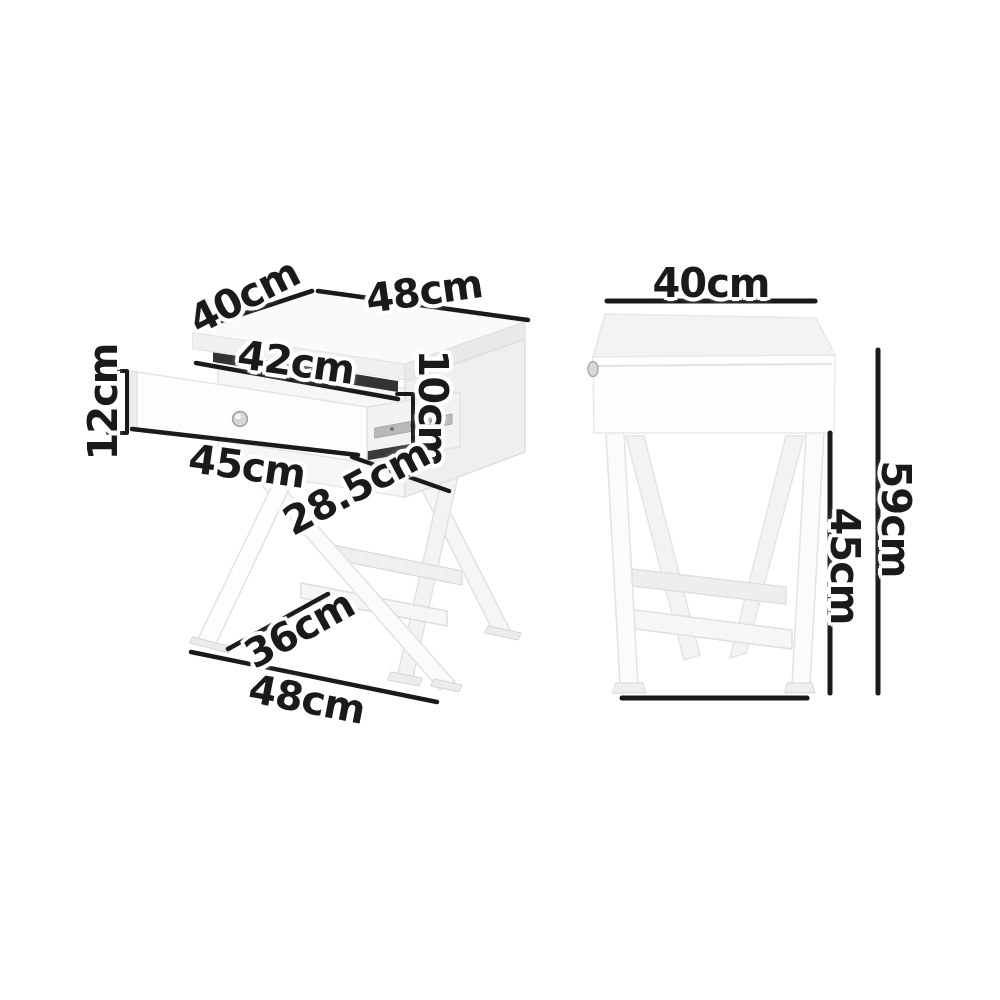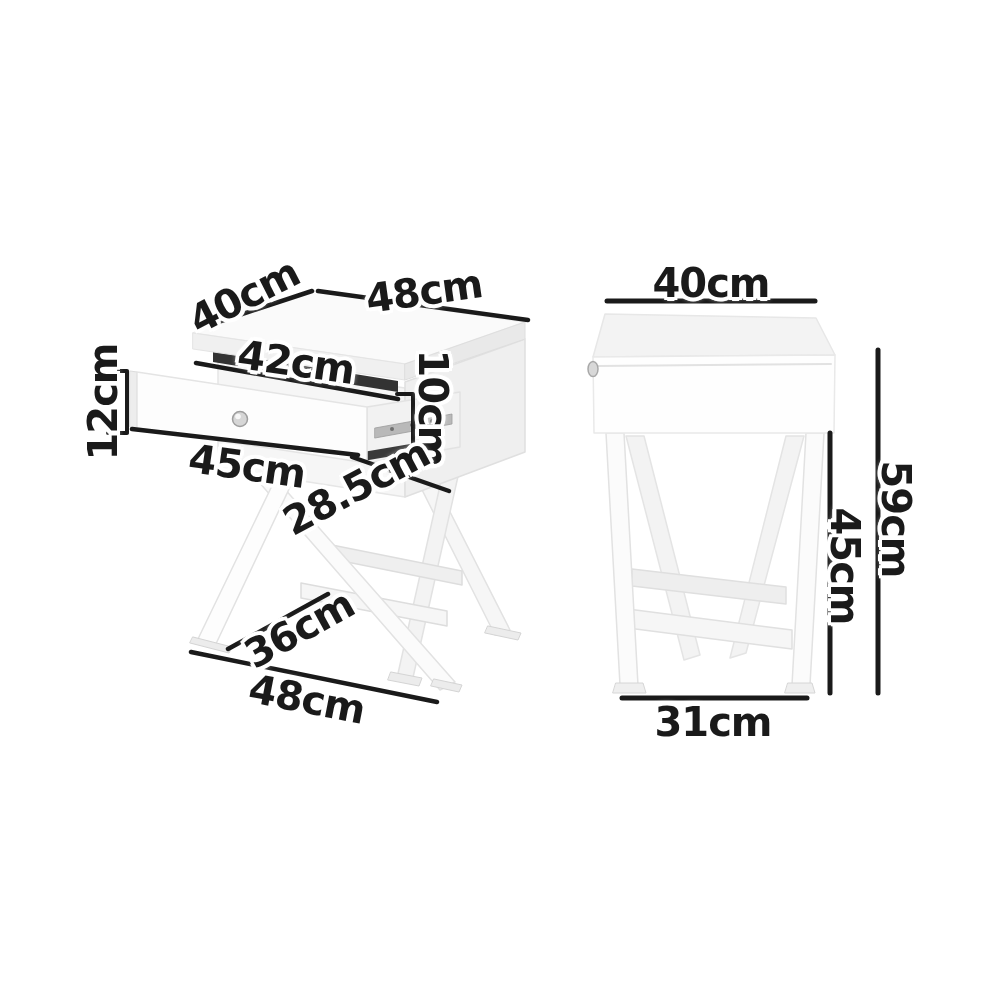--- a/index.html
+++ b/index.html
@@ -138,15 +138,14 @@
   <div class="dim-label" style="left:299px; top:629px; transform:translate(-50%,-50%) rotate(-29deg);">36cm</div>
 
   <div class="dim-label" style="left:307px; top:699px; transform:translate(-50%,-50%) rotate(11deg);">48cm</div>
 
   <div class="dim-label" style="left:711px; top:283px; transform:translate(-50%,-50%);">40cm</div>
 
   <div class="dim-label" style="left:845px; top:566px; transform:translate(-50%,-50%) rotate(90deg);">45cm</div>
 
   <div class="dim-label" style="left:896px; top:519px; transform:translate(-50%,-50%) rotate(90deg);">59cm</div>
 
-  <div class="dim-label" style="left:713px; top:722px; transform:translate(-50%,-50%);">31cm</div>
 
 </div>
 
 </body></html>

